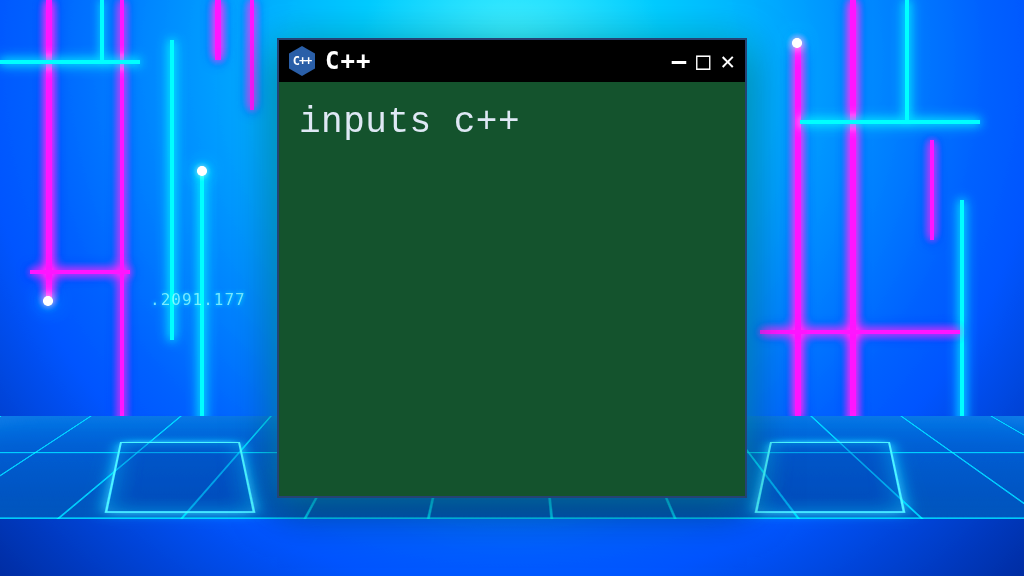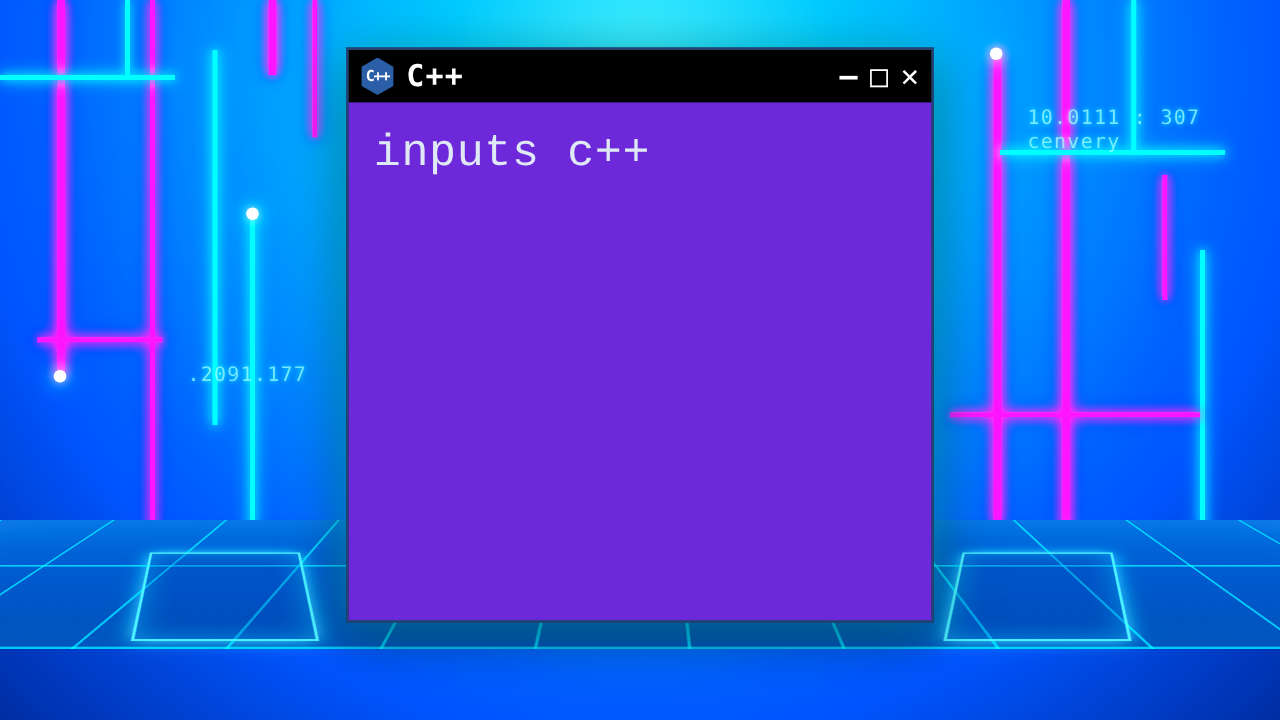--- a/index.html
+++ b/index.html
@@ -74,21 +74,21 @@
     .hex{
       width:26px;height:30px;background:#2a5fa8;
       clip-path:polygon(50% 0,100% 25%,100% 75%,50% 100%,0 75%,0 25%);
       display:flex;align-items:center;justify-content:center;
     }
     .hexIn{color:#fff;font:700 12px/1 monospace;letter-spacing:-1px;}
     .title{color:#fff;font:700 24px/1 "Consolas",monospace;letter-spacing:1px;}
     .winbtns{margin-left:auto;display:flex;gap:10px;color:#fff;}
     .wbtn{font:700 24px/1 monospace;cursor:default;}
     .body{
-      flex:1;background:#6d28d9;color:#dfe8f5;padding:18px 20px;
+      flex:1;background:#14532d;color:#dfe8f5;padding:18px 20px;
       font:400 36px/1.25 "Consolas","Courier New",monospace;letter-spacing:0.5px;
     }
   </style>
 </head>
 <body>
 
 <div class="scene">
   <div class="glow"></div>
 
   <div class="line l1"></div>
@@ -109,21 +109,20 @@
   <div class="line h4"></div>
   <div class="line h5"></div>
   <div class="line h6"></div>
   <span class="dot d1"></span>
   <span class="dot d2"></span>
   <span class="dot d3"></span>
   <span class="dot d4"></span>
   <span class="dot d5"></span>
 
   <span class="bgtxt bt1">.2091.177</span>
-  <span class="bgtxt bt2">10.0111 : 307  cenvery</span>
 
   <div class="floor"></div>
   <div class="tile t1"></div>
   <div class="tile t2"></div>
 </div>
 
 <div class="win">
   <div class="titlebar">
     <span class="logo">
       <span class="hex">

